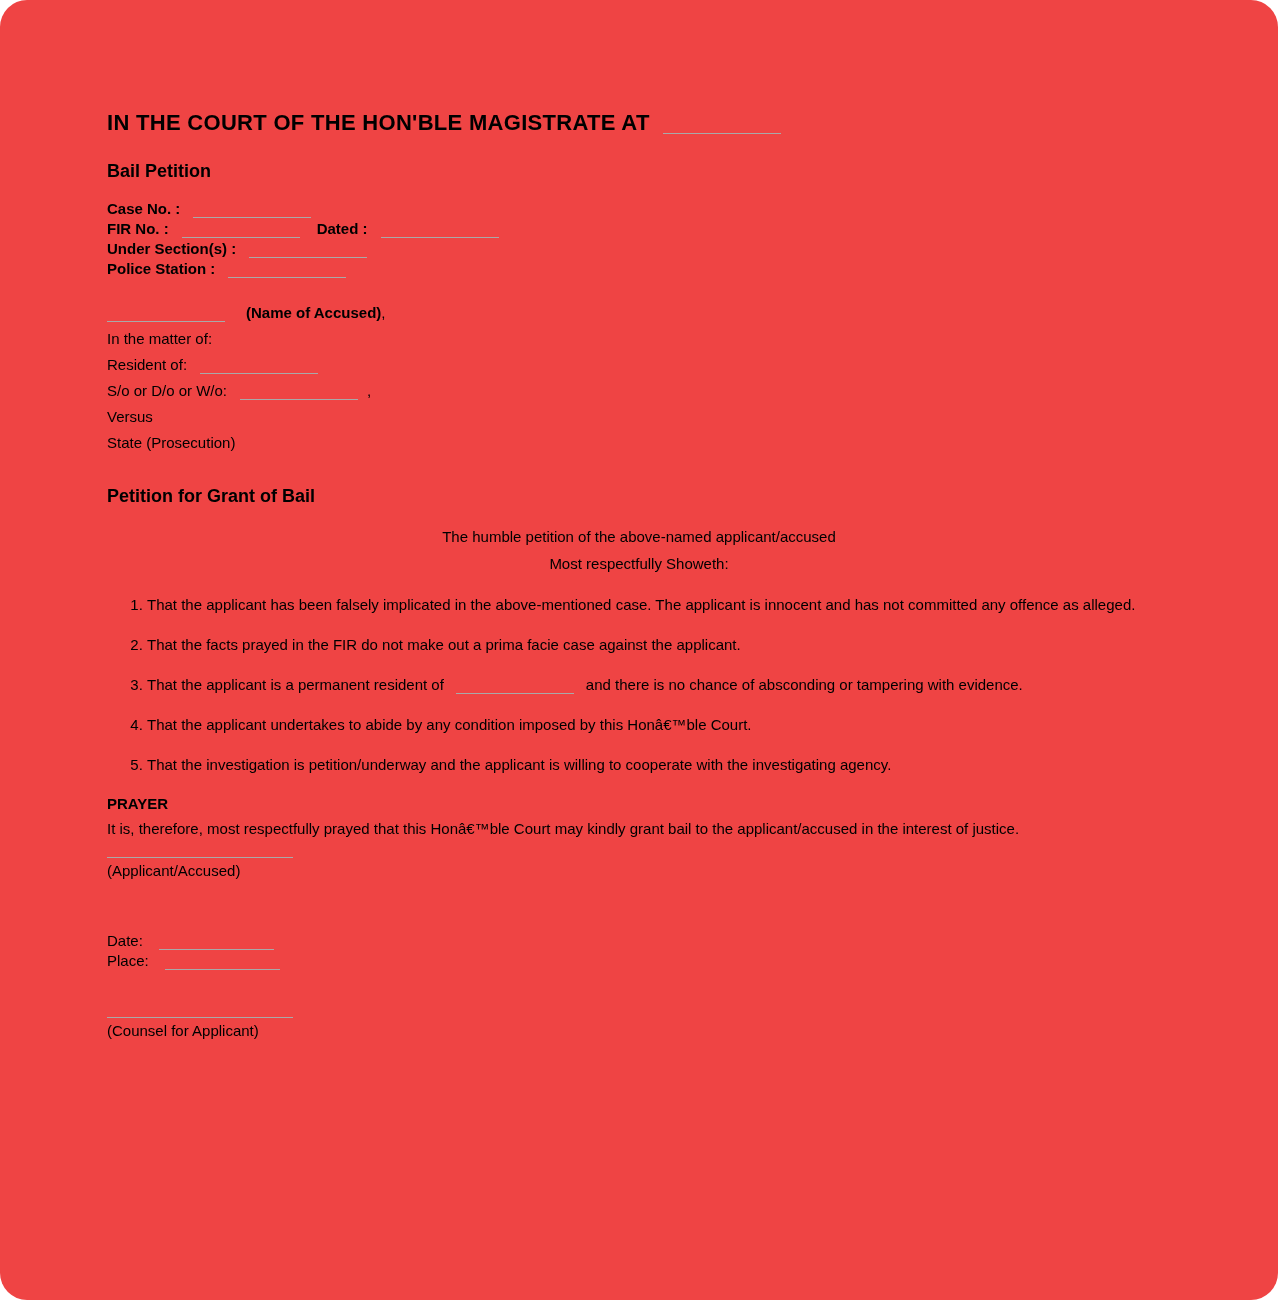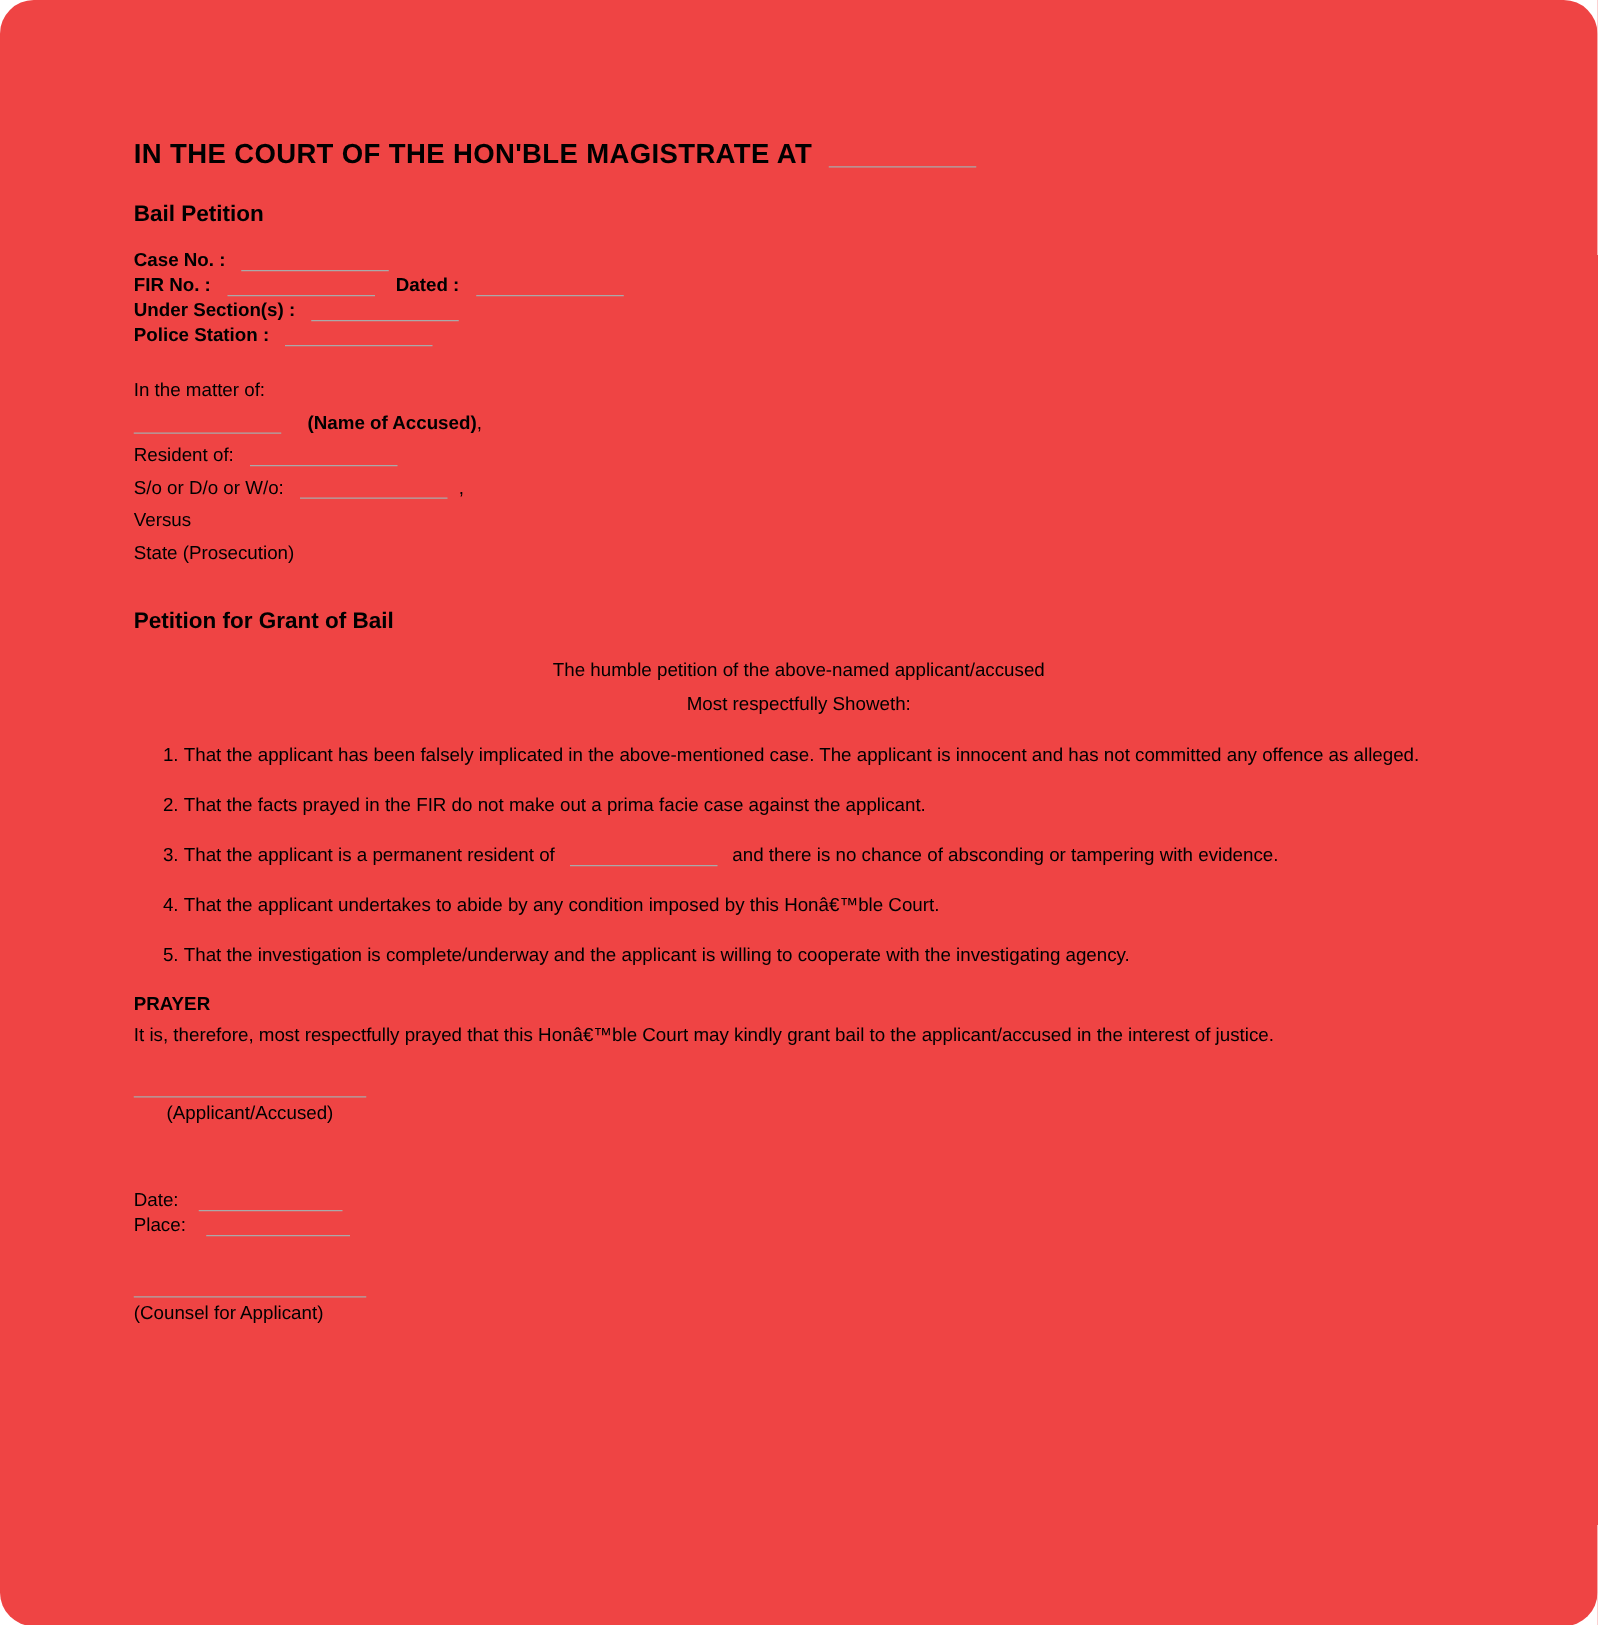--- a/index.html
+++ b/index.html
@@ -75,21 +75,21 @@
       line-height: 25px;
     }
     .prayer-text { margin: 0; line-height: 25px; }
 
     .sig-block {
       width: 186px;
       border-top: 1px solid #a9a9a9;
       padding-top: 3px;
       line-height: 20px;
     }
-    .sig-applicant { margin-top: 36px; text-align: center; }
+    .sig-applicant { margin-top: 16px; }
     .sig-counsel { margin-top: 46px; }
 
     .place-date-block { margin-top: 50px; line-height: 20px; }
     .place-date-block .blank { margin-left: 16px; }
   </style>
 </head>
 <body>
 
 <div class="page">
   <div class="content">
@@ -99,41 +99,41 @@
     <h2 class="doc-subheading">Bail Petition</h2>
 
     <div class="case-block">
       <div><strong>Case No. :</strong><span class="blank ml"></span></div>
       <div><strong>FIR No. :</strong><span class="blank ml"></span><strong class="dated-label">Dated :</strong><span class="blank ml"></span></div>
       <div><strong>Under Section(s) :</strong><span class="blank ml"></span></div>
       <div><strong>Police Station :</strong><span class="blank ml"></span></div>
     </div>
 
     <div class="matter-block">
+      <p><span class="blank mr"></span><strong>(Name of Accused)</strong><span>,</span></p>
       <p>In the matter of:</p>
-      <p><span class="blank mr"></span><strong>(Name of Accused)</strong><span>,</span></p>
       <p><span>Resident of:</span><span class="blank ml"></span></p>
       <p><span>S/o or D/o or W/o:</span><span class="blank ml"></span><span class="comma">,</span></p>
       <p>Versus</p>
       <p>State (Prosecution)</p>
     </div>
 
     <h2 class="doc-subheading petition-heading">Petition for Grant of Bail</h2>
 
     <div class="petition-intro">
       <p>The humble petition of the above-named applicant/accused</p>
       <p>Most respectfully Showeth:</p>
     </div>
 
     <ol class="petition-points">
       <li><span>That the applicant has been falsely implicated in the above-mentioned case. The applicant is innocent and has not committed any offence as alleged.</span></li>
       <li><span>That the facts prayed in the FIR do not make out a prima facie case against the applicant.</span></li>
       <li><span>That the applicant is a permanent resident of</span><span class="blank"></span><span>and there is no chance of absconding or tampering with evidence.</span></li>
       <li><span>That the applicant undertakes to abide by any condition imposed by this Honâ€™ble Court.</span></li>
-      <li><span>That the investigation is complete/underway and the applicant is willing to cooperate with the investigating agency.</span></li>
+      <li><span>That the investigation is petition/underway and the applicant is willing to cooperate with the investigating agency.</span></li>
     </ol>
 
     <p class="prayer-heading">PRAYER</p>
     <p class="prayer-text">It is, therefore, most respectfully prayed that this Honâ€™ble Court may kindly grant bail to the applicant/accused in the interest of justice.</p>
 
     <div class="sig-block sig-applicant">
       <span>(Applicant/Accused)</span>
     </div>
 
     <div class="place-date-block">

